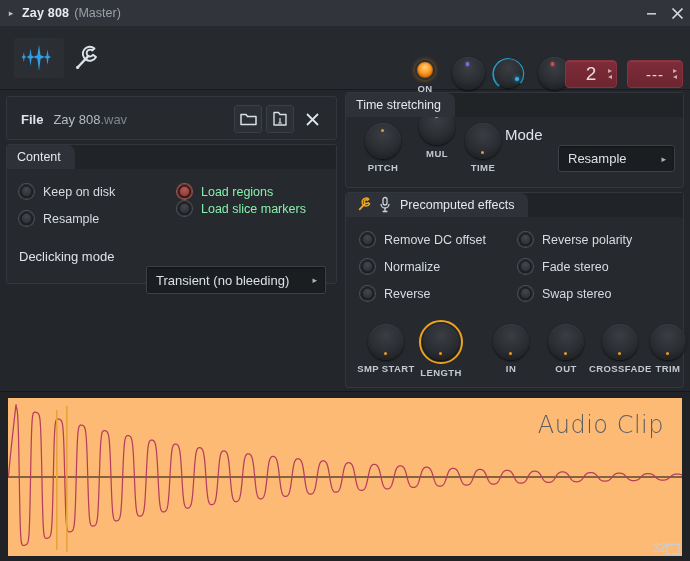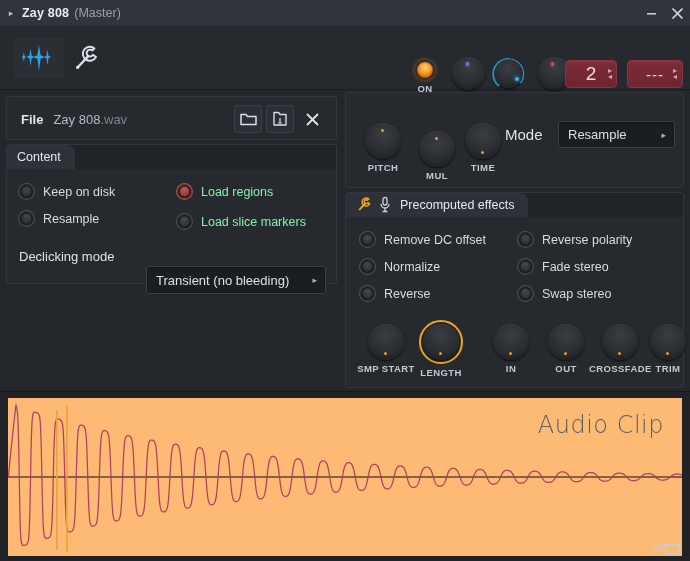--- a/index.html
+++ b/index.html
@@ -331,42 +331,46 @@
       <div class="radio-lbl">Keep on disk</div>
     </div>
     <div class="radio-row" style="left:12px; top:66px;">
       <div class="radio"></div>
       <div class="radio-lbl">Resample</div>
     </div>
     <div class="radio-row" style="left:170px; top:39px;">
       <div class="radio on"></div>
       <div class="radio-lbl dim">Load regions</div>
     </div>
-    <div class="radio-row" style="left:170px; top:69px;">
+    <div class="radio-row" style="left:170px; top:56px;">
       <div class="radio"></div>
       <div class="radio-lbl dim">Load slice markers</div>
     </div>
 
     <div class="lbl-plain" style="left:12px; top:104px;">Declicking mode</div>
     <div class="dropdown" style="left:139px; top:97px; width:180px; height:28px;">
       <span class="txt">Transient (no bleeding)</span>
       <span class="arw">▸</span>
     </div>
   </div>
 
   <div class="panel" style="left:345px; top:92px; width:339px; height:96px;">
+    <div class="sect-head">
+      <div class="sect-rest"></div>
+      <div class="sect-tab">Time stretching</div>
+    </div>
 
     <div class="ctl" style="left:13px; top:30px; width:48px;">
       <div class="knob" style="width:36px;height:36px;">
         <div class="dot" style="width:3.4px;height:3.4px;background:#ef9b1c;left:16px;top:6px;"></div>
       </div>
       <div class="ctl-label">PITCH</div>
     </div>
 
-    <div class="ctl" style="left:67px; top:38px; width:48px;">
+    <div class="ctl" style="left:67px; top:16px; width:48px;">
       <div class="knob" style="width:36px;height:36px;">
         <div class="dot" style="width:3.4px;height:3.4px;background:#ef9b1c;left:16px;top:6px;"></div>
       </div>
       <div class="ctl-label">MUL</div>
     </div>
 
     <div class="ctl" style="left:113px; top:30px; width:48px;">
       <div class="knob" style="width:36px;height:36px;">
         <div class="dot" style="width:3.4px;height:3.4px;background:#ef9b1c;left:16px;bottom:5px;"></div>
       </div>

